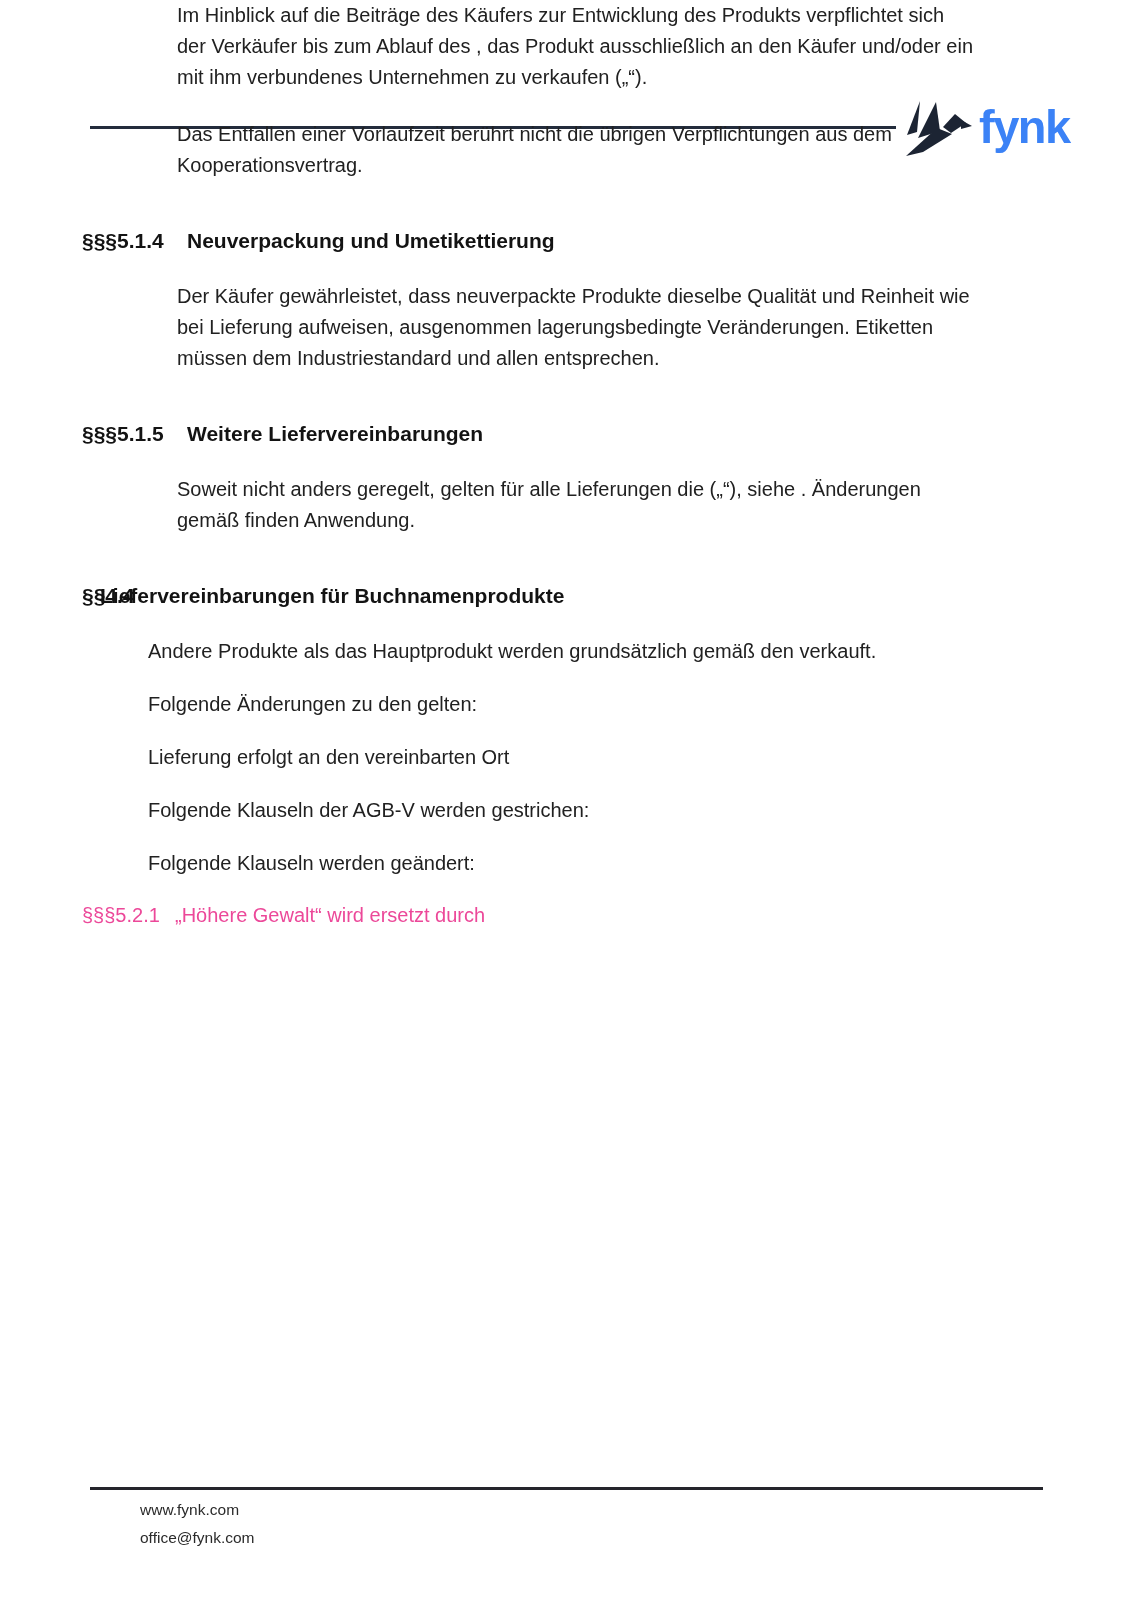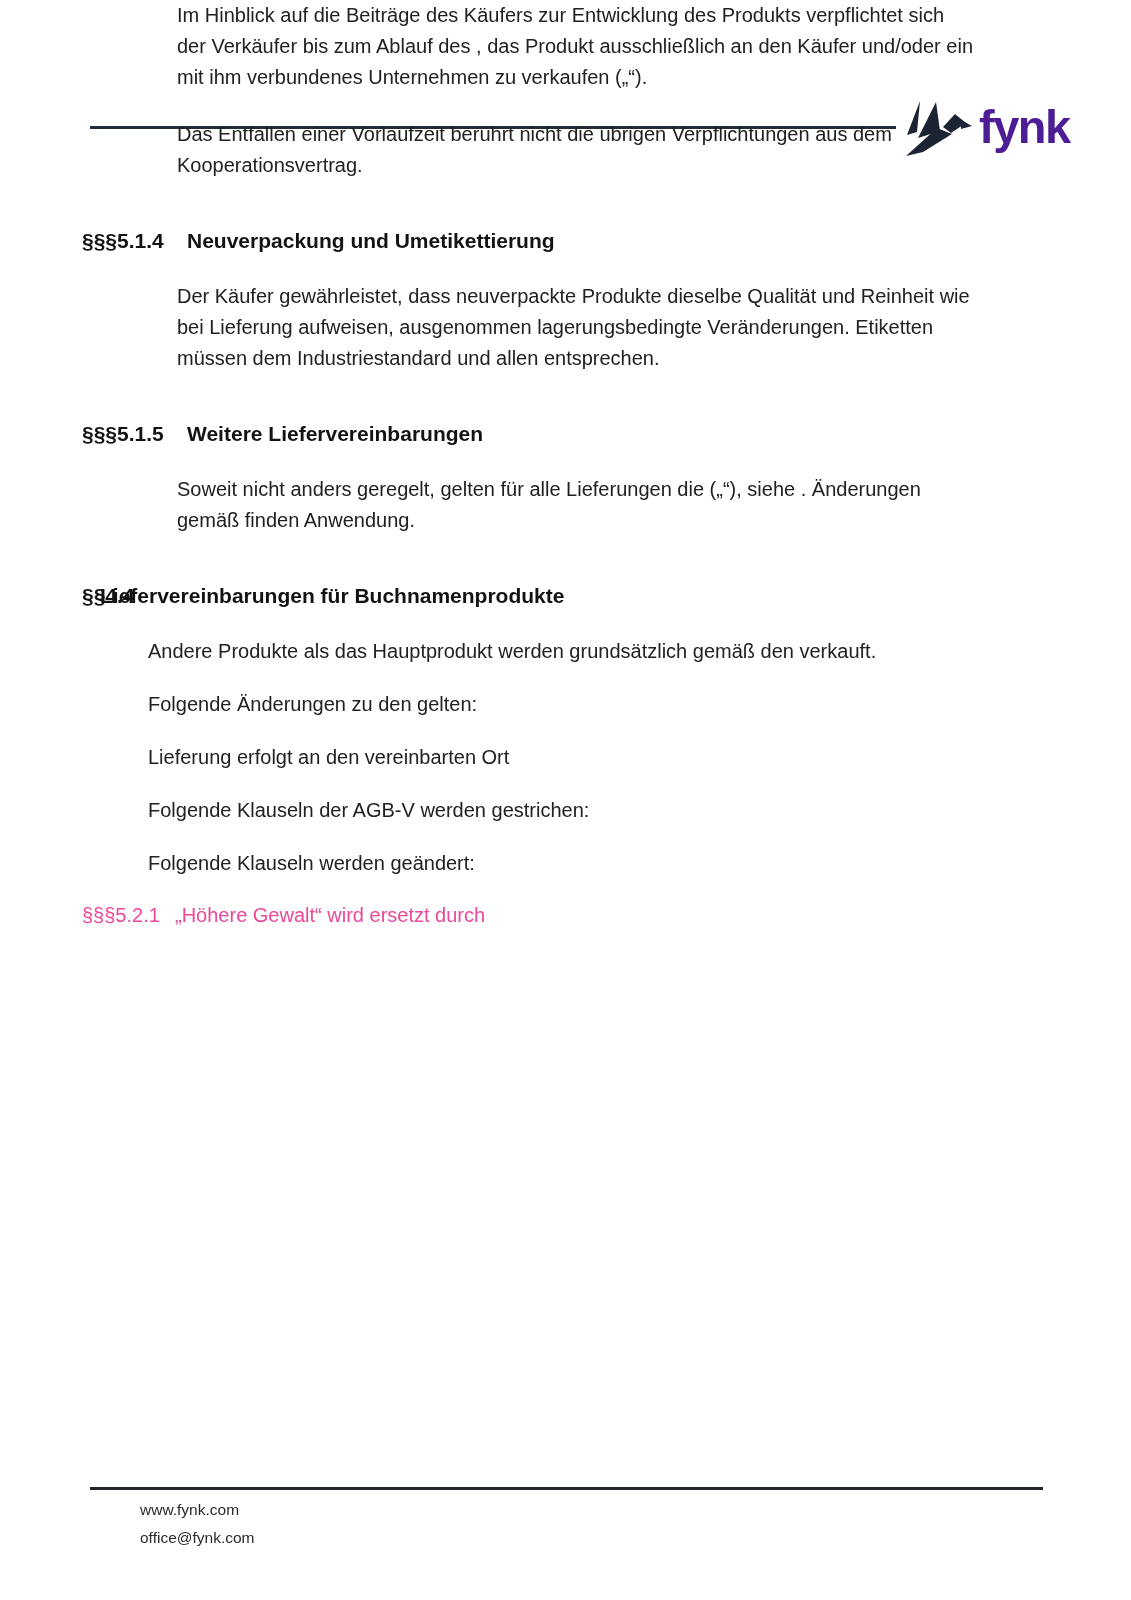--- a/index.html
+++ b/index.html
@@ -25,21 +25,21 @@
     position: absolute;
     top: 100px; left: 903px;
     display: flex;
     align-items: flex-start;
   }
   .logo svg { width: 70px; height: 60px; display: block; }
   .logo .wordmark {
     font-size: 47px;
     font-weight: 700;
     letter-spacing: -1.5px;
-    color: #4c1d95;
+    color: #3b82f6;
     line-height: 52px;
     margin-left: 6px;
     margin-top: 1px;
   }
   
   .content { position: relative; }
   .body-p {
     font-size: 20px;
     line-height: 31px;
     white-space: pre-line;

